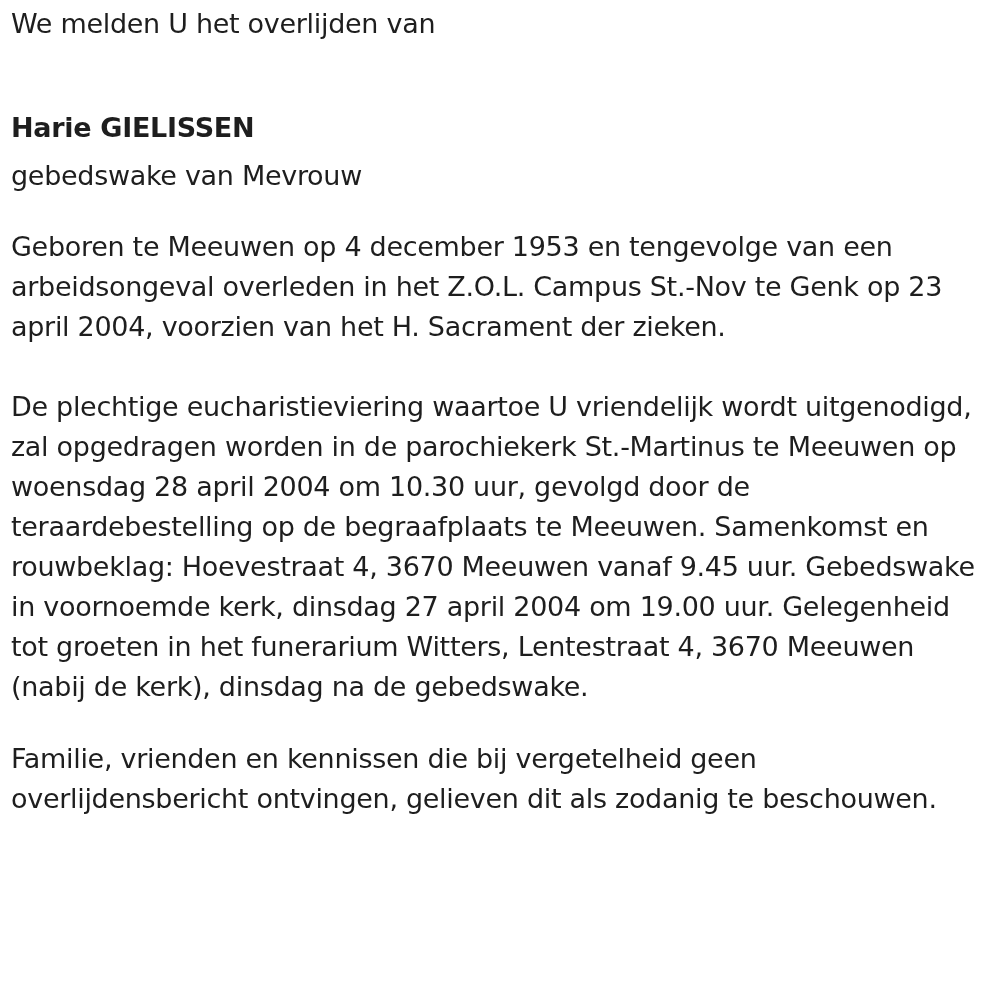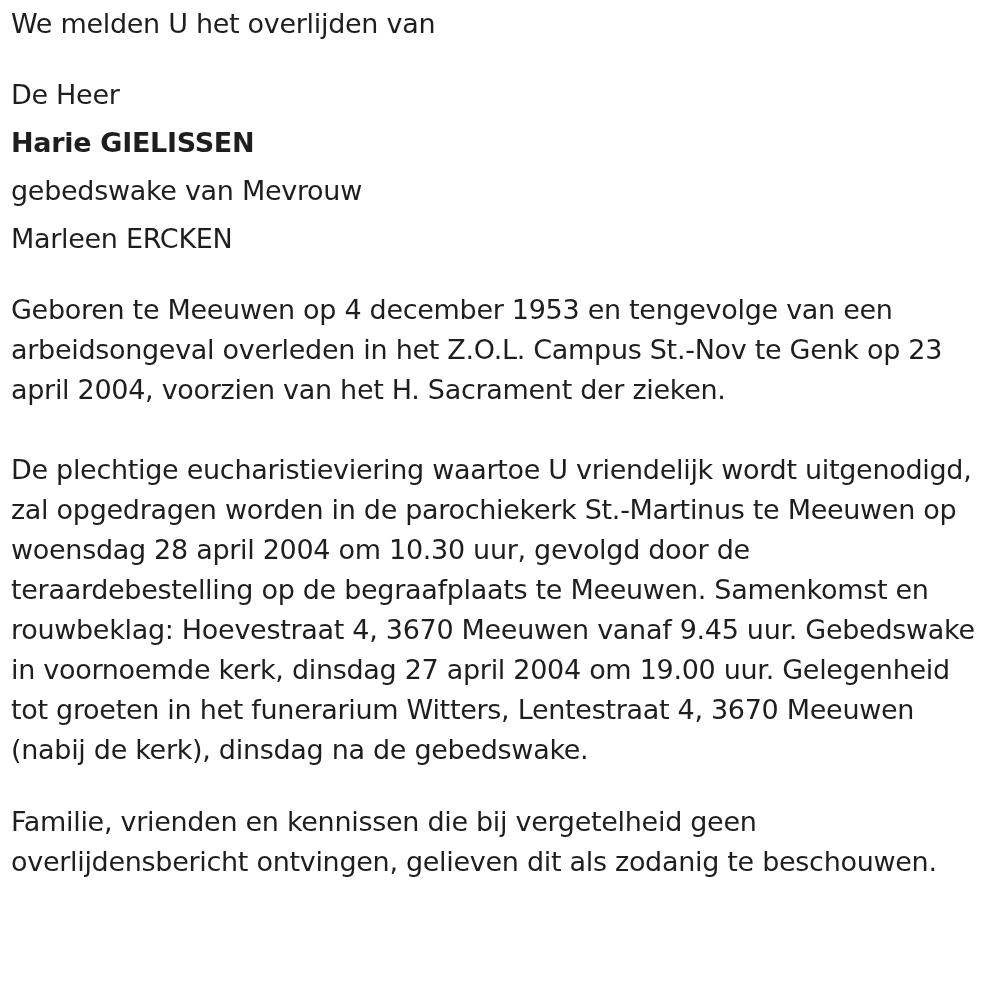--- a/index.html
+++ b/index.html
@@ -26,41 +26,39 @@
     box-sizing: border-box;
     width: 1000px;
     height: 1006px;
     padding: 4px 0 0 11px;
     overflow: hidden;
   }
   p.para {
     margin: 0;
     white-space: pre; 
   }
-  .para.intro       { margin-bottom: 31px; }
+  .para.intro       { margin-bottom: 64px; }
   .deceased-block   { margin-bottom: 31px; }
   .deceased-block p { margin: 0 0 8px 0; white-space: pre; }
   .deceased-block p.name { font-weight: 700; }
   .para.profession  { margin-bottom: 43px; }
   .para.life        { margin-bottom: 40px; }
   .para.service     { margin-bottom: 32px; }
   .para.closing     { margin-bottom: 4px; }
 </style>
 </head>
 <body>
 
 <div class="doc">
 
   <p class="para intro">We melden U het overlijden van</p>
 
   <div class="deceased-block">
-    <p>De Heer</p>
     <p class="name">Harie GIELISSEN</p>
     <p>gebedswake van Mevrouw</p>
-    <p>Marleen ERCKEN</p>
   </div>
 
 
   <p class="para life">Geboren te Meeuwen op 4 december 1953 en tengevolge van een
 arbeidsongeval overleden in het Z.O.L. Campus St.-Nov te Genk op 23
 april 2004, voorzien van het H. Sacrament der zieken.</p>
 
   <p class="para service">De plechtige eucharistieviering waartoe U vriendelijk wordt uitgenodigd,
 zal opgedragen worden in de parochiekerk St.-Martinus te Meeuwen op
 woensdag 28 april 2004 om 10.30 uur, gevolgd door de

